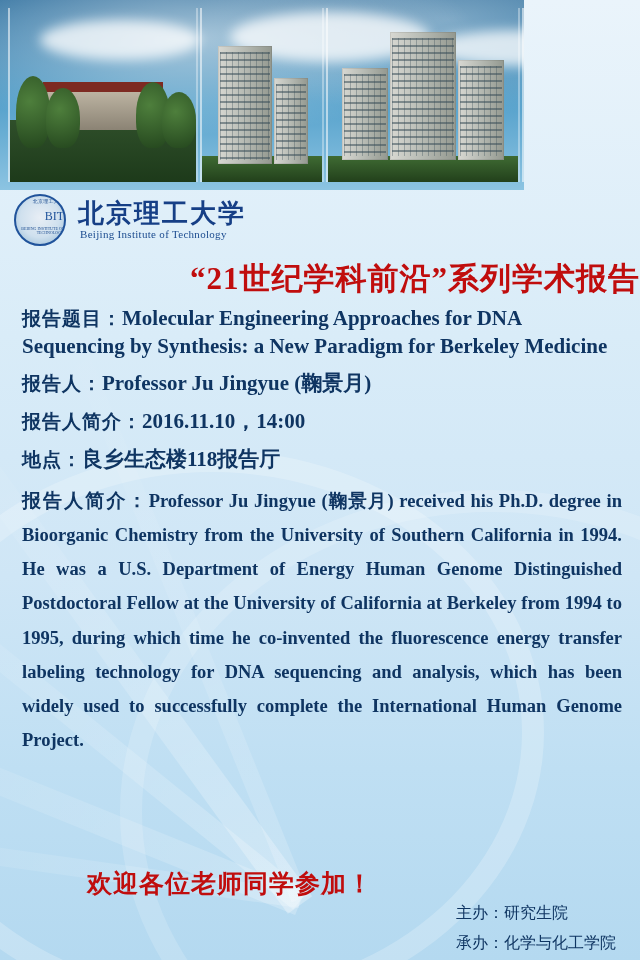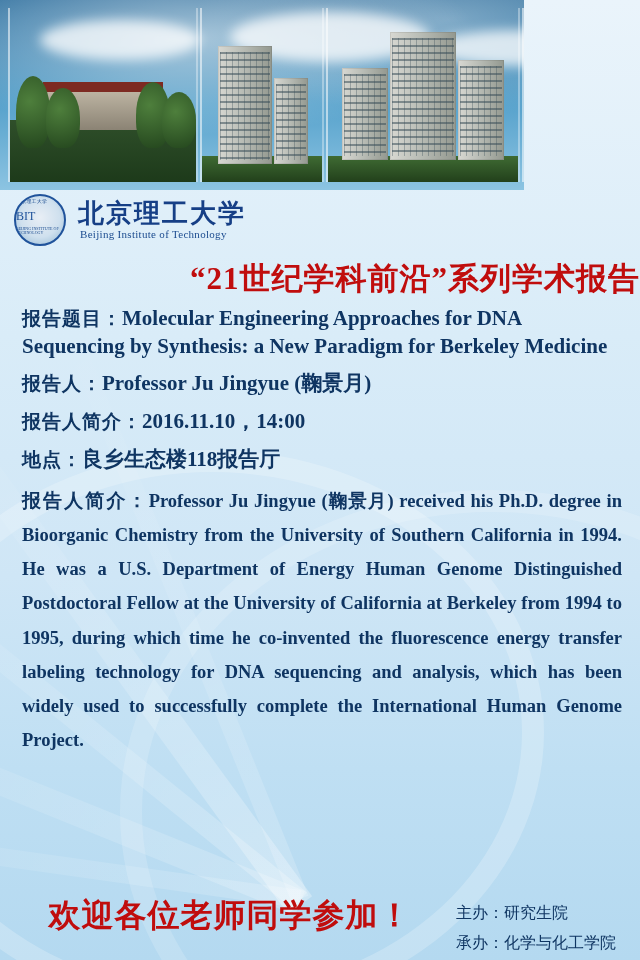--- a/index.html
+++ b/index.html
@@ -102,21 +102,21 @@
     width: 640px; height: 62px;
   }
   .seal {
     position: absolute; left: 14px; top: 4px;
     width: 52px; height: 52px; border-radius: 50%;
     background: radial-gradient(circle at 50% 45%, #e8eef5 0%, #cfe0ee 55%, #8fb6d2 100%);
     border: 2px solid #20539b;
     box-sizing: border-box;
     color: #1b4b8f;
     font-size: 5px;
-    text-align: left;
+    text-align: right;
     line-height: 1.05;
     overflow: hidden;
   }
   .seal .sealtop { margin-top: 3px; letter-spacing: 0.2px; }
   .seal .sealmid { margin-top: 6px; font-size: 12px; color: #20539b; }
   .seal .sealbot { margin-top: 4px; font-size: 4px; }
   .uni-cn {
     position: absolute; left: 78px; top: 6px;
     font-family: "Liberation Serif", serif;
     font-weight: bold;
@@ -165,25 +165,25 @@
   .bio {
     margin-top: 10px;
     font-weight: bold;
     font-size: 18.5px;
     line-height: 1.85;
     color: #0f3562;
     text-align: justify;
   }
 
   .welcome {
-    position: absolute; left: 40px; top: 894px;
+    position: absolute; left: 40px; top: 867px;
     width: 380px;
     text-align: center;
     font-weight: bold;
-    font-size: 32px;
+    font-size: 25px;
     color: #c00d0d;
     letter-spacing: 1px;
   }
   .orgs {
     position: absolute; right: 24px; top: 898px;
     text-align: left;
     font-size: 16px;
     color: #0f3562;
     line-height: 1.9;
   }

